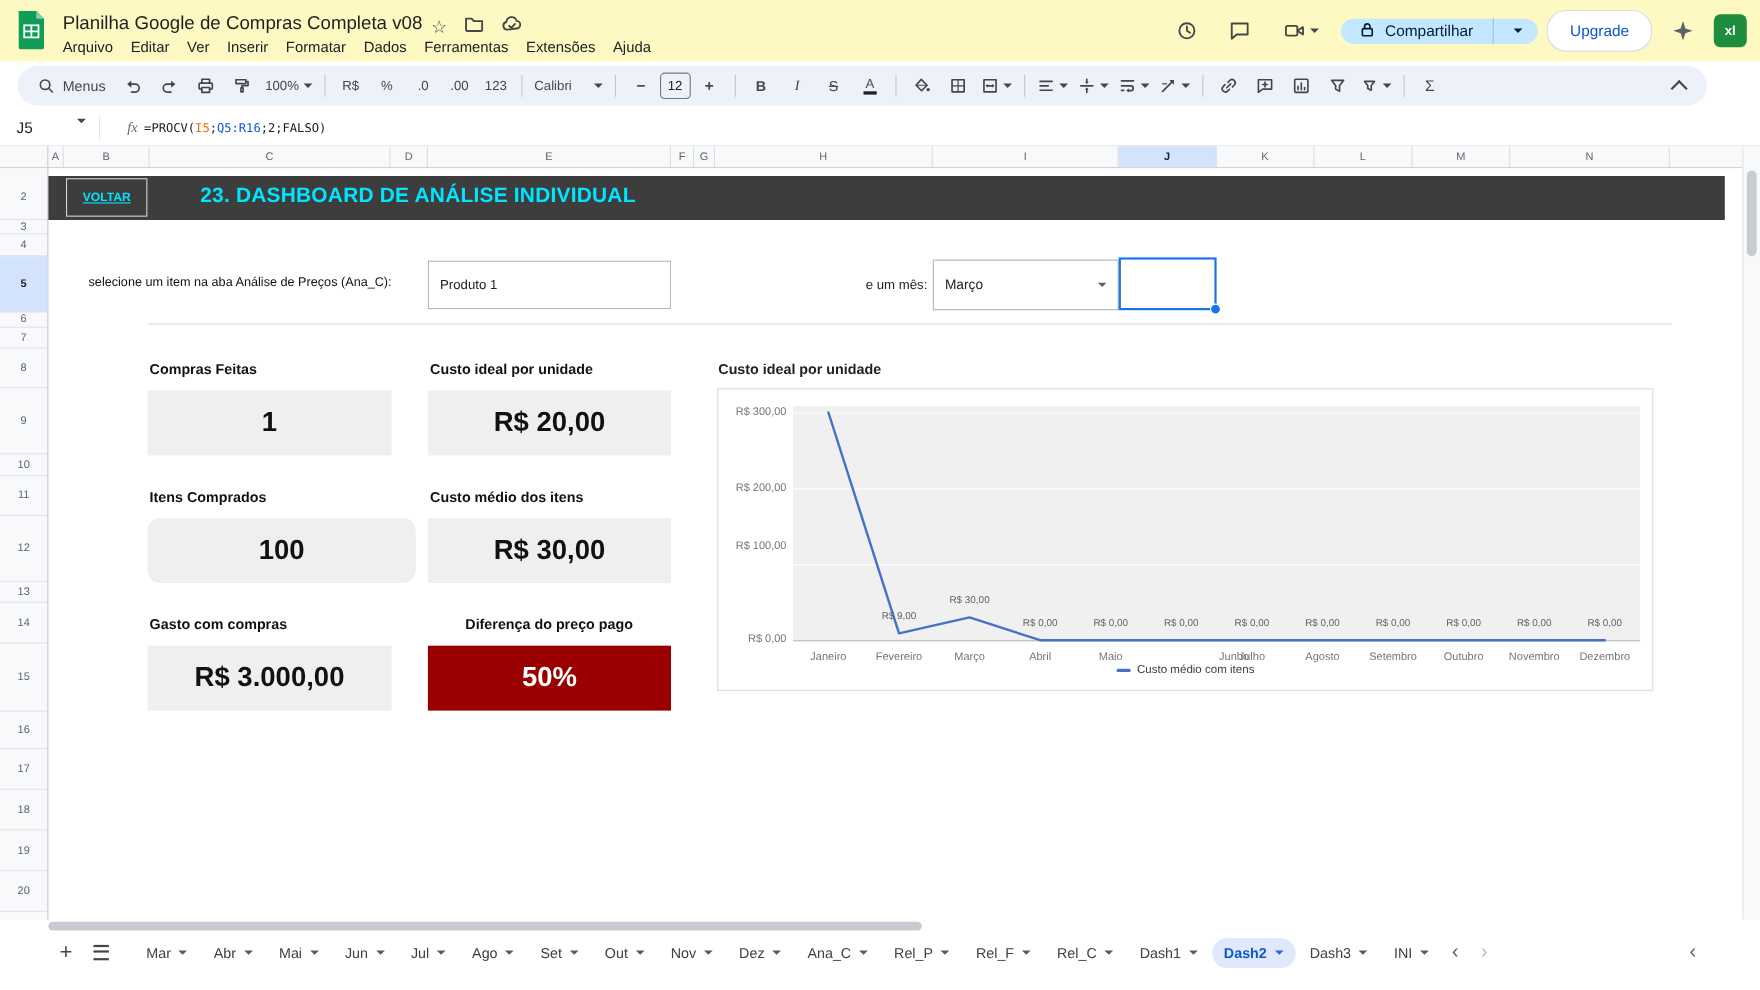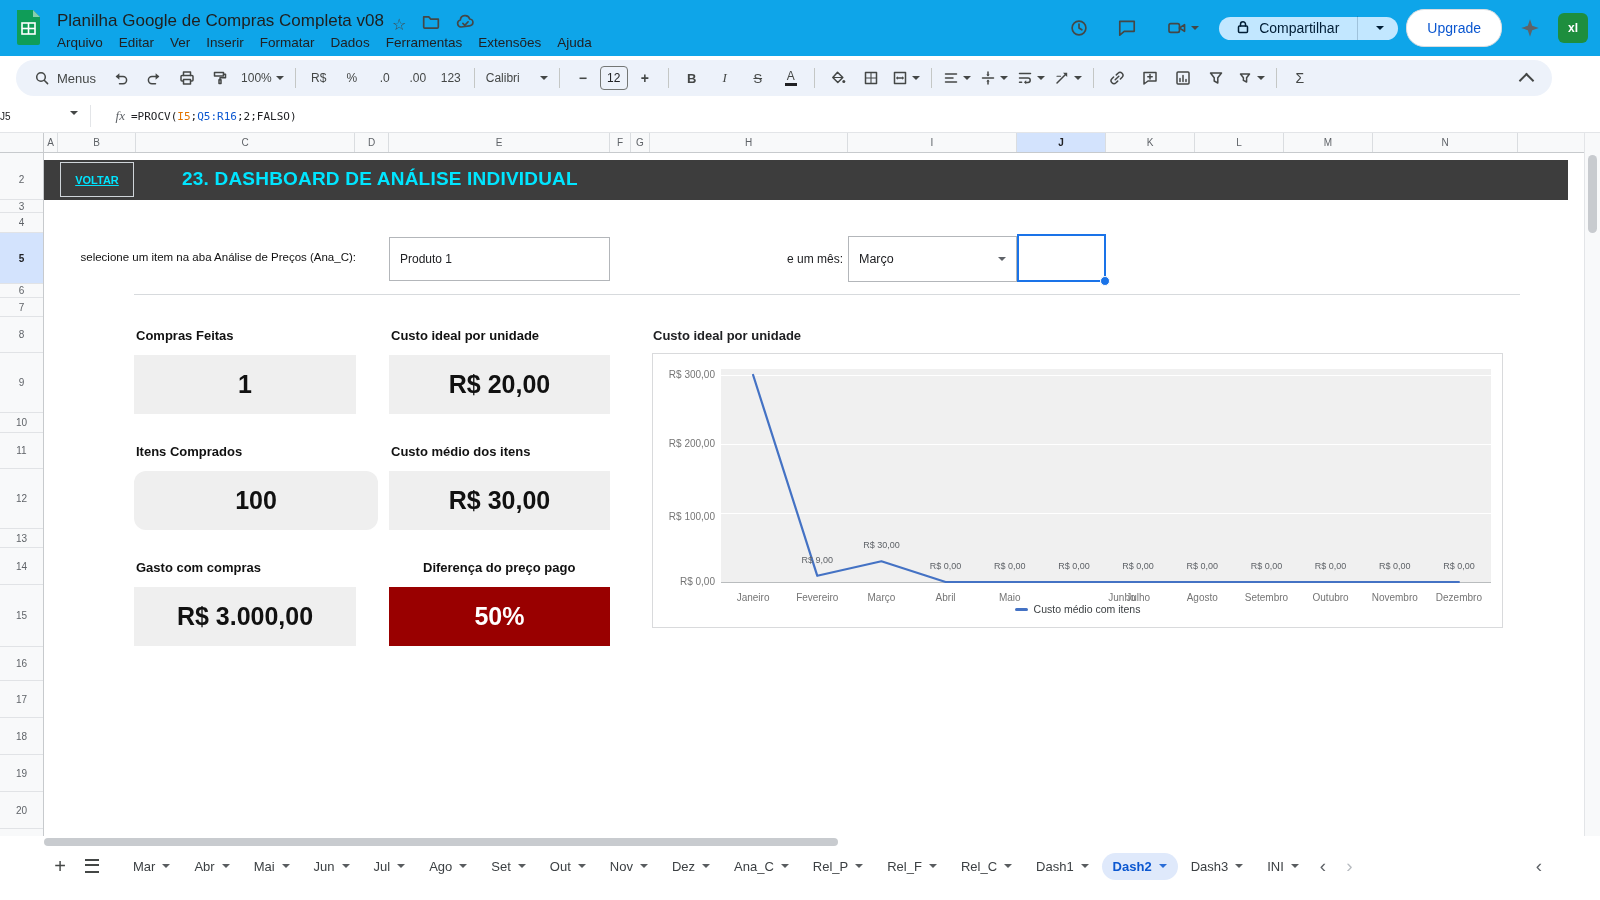--- a/index.html
+++ b/index.html
@@ -4,21 +4,21 @@
 <style>
   html,body{margin:0;padding:0;background:#fff;}
   .app{position:relative;width:1600px;height:900px;overflow:hidden;background:#fff;
        font-family:"Liberation Sans",sans-serif;color:#202124;}
   .st{stroke:#444746;stroke-width:1.5;fill:none;stroke-linecap:round;stroke-linejoin:round}
   .thin{stroke-width:1.1}
   .fl{fill:#444746}
   .stk-dark{stroke:#001d35;fill:none;stroke-width:1.5;stroke-linecap:round}
 
   
-  .topbar{position:absolute;left:0;top:0;width:1600px;height:56px;background:#0ea5e9}
+  .topbar{position:absolute;left:0;top:0;width:1600px;height:56px;background:#fef9c3}
   .logo{position:absolute;left:15px;top:9px}
   .doc-title{position:absolute;left:57px;top:11px;font-size:17px;color:#1f1f1f;white-space:nowrap}
   .title-icons{position:absolute;left:392px;top:13px;display:flex;gap:16px;align-items:center;color:#444746;font-size:16px}
   .menu-bar{position:absolute;left:49px;top:32px;display:flex}
   .menu-item{padding:3px 8px;font-size:13.5px;border-radius:6px;color:#202124;white-space:nowrap}
   .top-right{position:absolute;right:12px;top:8px;height:40px;display:flex;align-items:center;gap:8px}
   .iconbtn{width:40px;height:40px;border-radius:20px;display:flex;align-items:center;justify-content:center;gap:4px}
   .cam-btn{width:56px}
   .share-btn{height:23px;border-radius:20px;background:#c2e7ff;color:#001d35;display:flex;align-items:center;
              font-size:14px;font-weight:500;padding:0 4px 0 16px;gap:8px}
@@ -41,21 +41,21 @@
   .fsize-box{width:26px;height:22px;border:1px solid #747775;border-radius:4px;display:flex;align-items:center;
              justify-content:center;font-size:12px;color:#202124}
   .chev-up{width:9px;height:9px;border-left:2px solid #444746;border-top:2px solid #444746;transform:rotate(45deg);margin-top:4px}
   .bigchar{font-size:14px;font-weight:bold}
   .colbtn{display:flex;flex-direction:column;align-items:center;gap:1px;line-height:11px}
   .colbar{width:12px;height:3px;background:#202124}
 
   
   .fbar{position:absolute;left:0;top:100px;width:1600px;height:33px;border-bottom:1px solid #e3e5e8;
         display:flex;align-items:center;background:#fff;box-sizing:border-box}
-  .namebox{width:88px;display:flex;justify-content:space-between;font-size:10px;box-sizing:border-box}
+  .namebox{width:88px;padding-left:15px;display:flex;justify-content:space-between;font-size:14px;box-sizing:border-box}
   .namebox .caret{margin-right:10px}
   .fdiv{width:1px;height:22px;background:#e3e5e8;margin:0 2px}
   .fx{width:32px;text-align:right;font-family:"Liberation Serif",serif;font-style:italic;font-size:13px;color:#5f6368}
   .formula{font-family:"DejaVu Sans Mono",monospace;font-size:11px;margin-left:6px;white-space:pre}
 
   
   .colheaders{position:absolute;left:0;top:133px;width:1600px;height:20px;background:#f8f9fa;
               border-bottom:1px solid #c7cacd;box-sizing:border-box}
   .corner{position:absolute;left:0;top:0;width:44px;height:19px;border-right:1px solid #c7cacd;box-sizing:border-box}
   .colh{position:absolute;top:0;height:19px;display:flex;align-items:center;justify-content:center;font-size:10px;
@@ -459,21 +459,21 @@
     <div class="plotbg"></div>
     <div class="legend">
       <span class="legend-marker" style="background: rgb(68, 114, 196);"></span>
       <span>Custo médio com itens</span>
     </div>
   <div class="gridline" style="left: 68px; width: 770px; top: 21px;"></div>
       <div class="ytick" style="top: 15px;">R$ 300,00</div>
       <div class="gridline" style="left: 68px; width: 770px; top: 90px;"></div>
       <div class="ytick" style="top: 84px; text-align: right;">R$ 200,00</div>
       <div class="gridline" style="left: 68px; width: 770px; top: 159px;"></div>
-      <div class="ytick" style="top: 157px;">R$ 100,00</div>
+      <div class="ytick" style="top: 137px;">R$ 100,00</div>
       <div class="gridline zeroline" style="left: 68px; width: 770px; top: 228px;"></div>
       <div class="ytick" style="top: 222px;">R$ 0,00</div>
       <svg width="770" height="214" viewBox="0 0 770 214" style="position: absolute; left: 68px; top: 15px; overflow: visible;">
         <polyline points="32.1,6.0 96.3,206.8 160.4,192.3 224.6,213.0 288.8,213.0 352.9,213.0 417.1,213.0 481.3,213.0 545.4,213.0 609.6,213.0 673.8,213.0 737.9,213.0" fill="none" stroke="#4472c4" stroke-width="2.2" stroke-linejoin="round" stroke-linecap="round"></polyline>
       </svg>
       <div class="xtick" style="left: 100.083px; top: 238px;">Janeiro</div>
       <div class="xtick" style="left: 164.25px; top: 238px;">Fevereiro</div>
       <div class="plabel" style="left: 164.25px; top: 210.79px;">R$ 9,00</div>
       <div class="xtick" style="left: 228.417px; top: 238px;">Março</div>
       <div class="plabel" style="left: 228.417px; top: 196.3px;">R$ 30,00</div>

